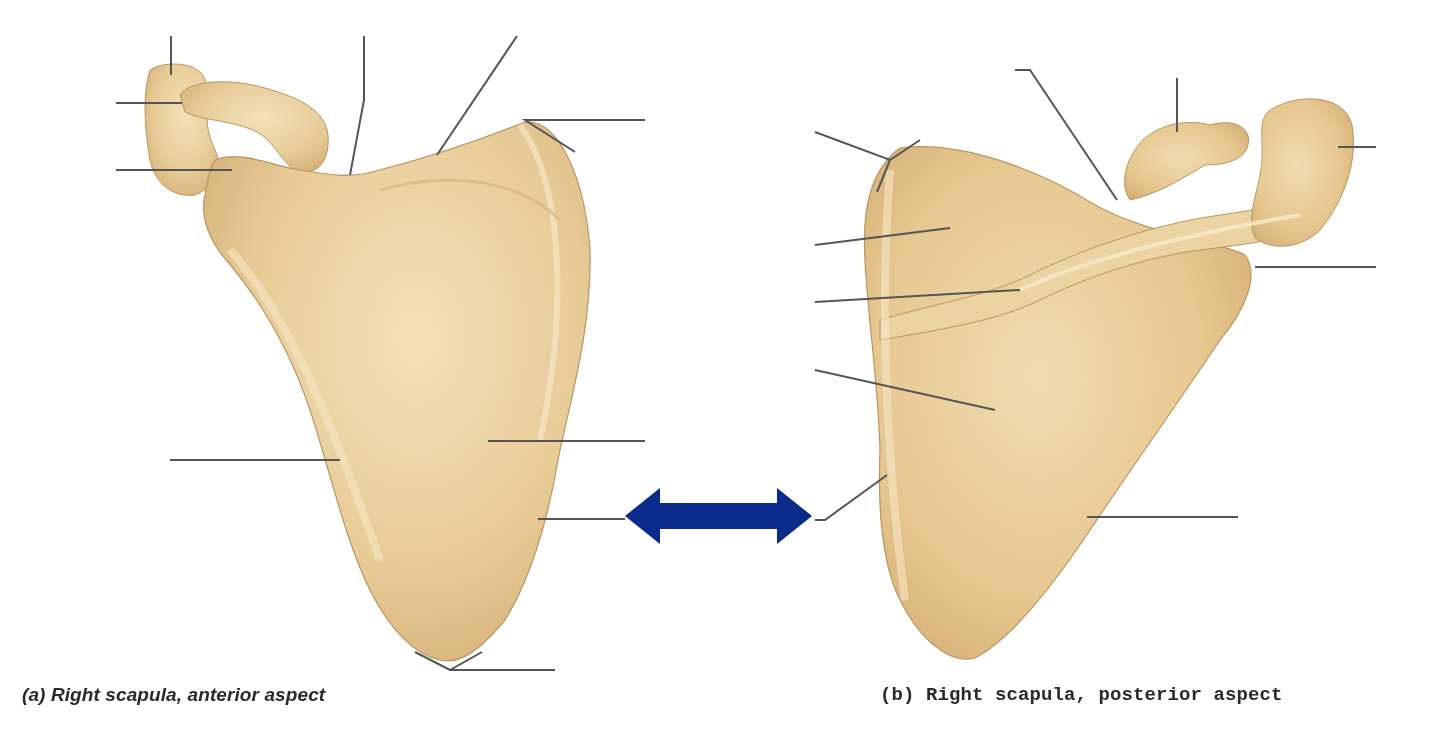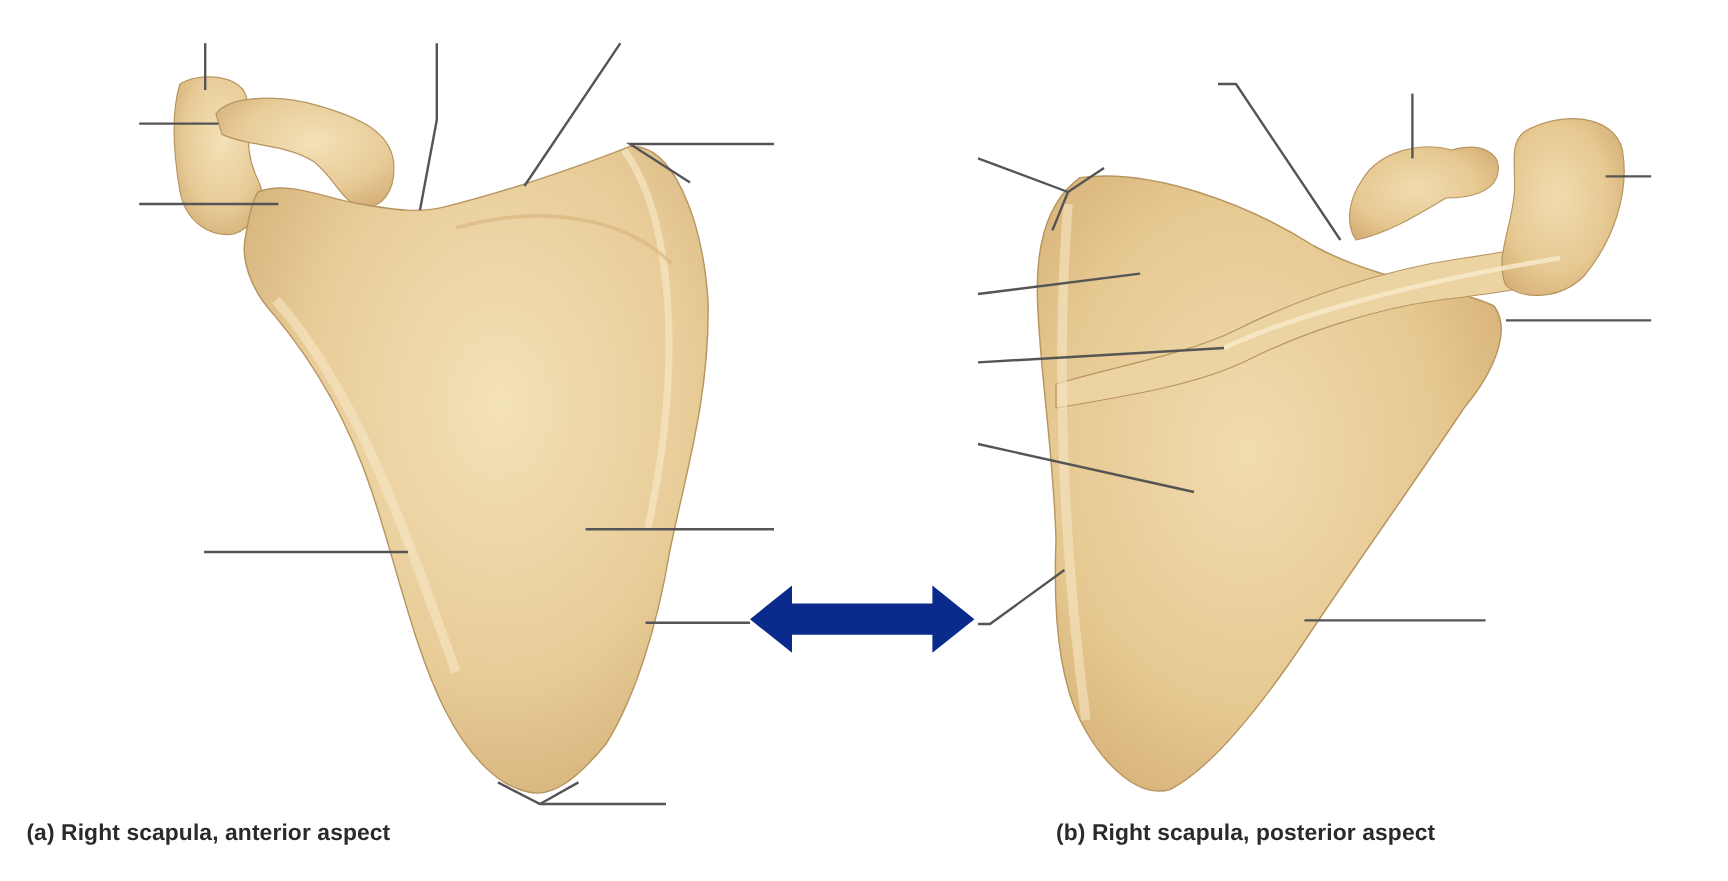--- a/index.html
+++ b/index.html
@@ -1,20 +1,20 @@
 <!DOCTYPE html>
 <html><head>
 <meta charset="utf-8">
 <style>
   html, body { margin: 0; padding: 0; background: #ffffff; }
   body { width: 1440px; height: 734px; position: relative; overflow: hidden; font-family: "Liberation Sans", sans-serif; }
   svg.stage { position: absolute; left: 0; top: 0; }
   .caption { position: absolute; font-weight: bold; font-size: 19px; color: #2a2a2a; letter-spacing: 0.1px; }
-  .cap-a { left: 22px; top: 684px; }
-  .cap-b { left: 880px; top: 684px; }
+  .cap-a { left: 22px; top: 684px; font-style: italic; }
+  .cap-b { left: 880px; top: 684px; font-family: Liberation Mono, monospace; }
 </style>
 </head>
 <body>
 
 <svg class="stage" width="1440" height="734" viewBox="0 0 1440 734">
   <defs>
     <radialGradient id="boneA" cx="0.55" cy="0.4" r="0.7">
       <stop offset="0" stop-color="#f3e1b8"></stop>
       <stop offset="0.6" stop-color="#e8cc98"></stop>
       <stop offset="1" stop-color="#d2ad74"></stop>

